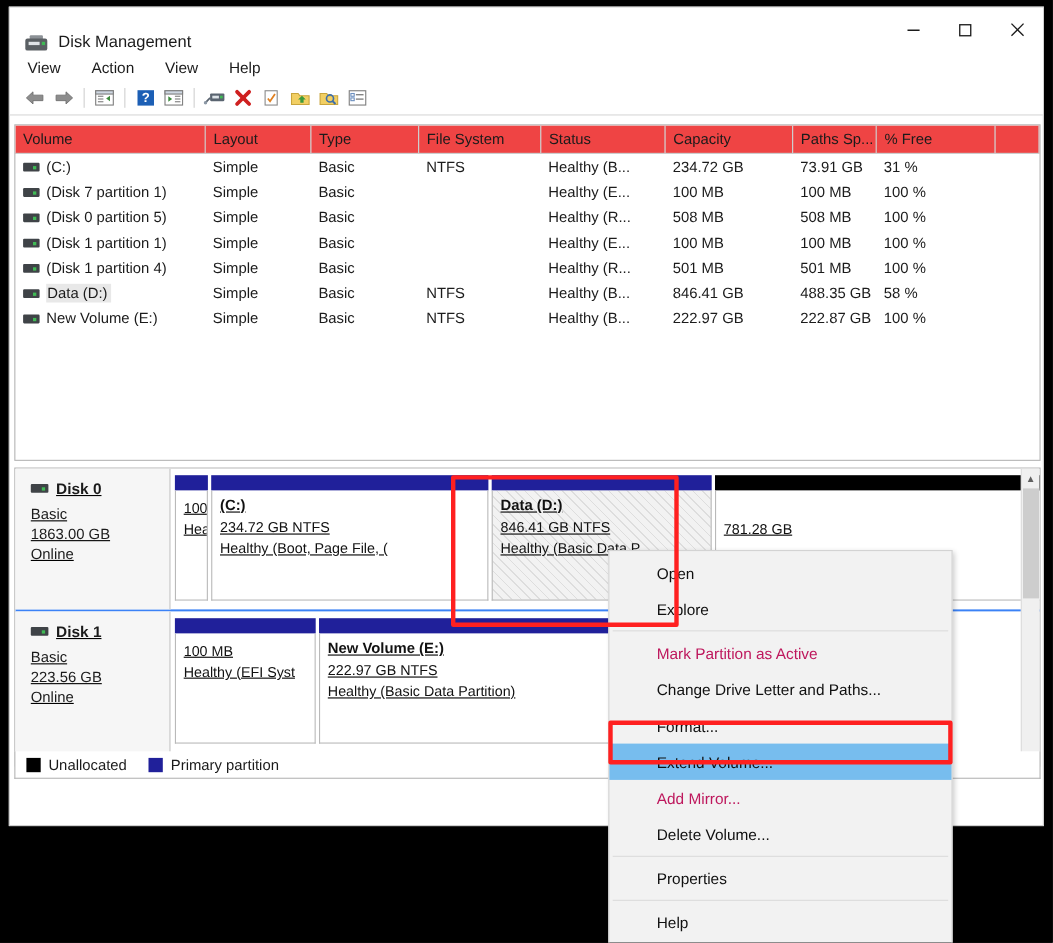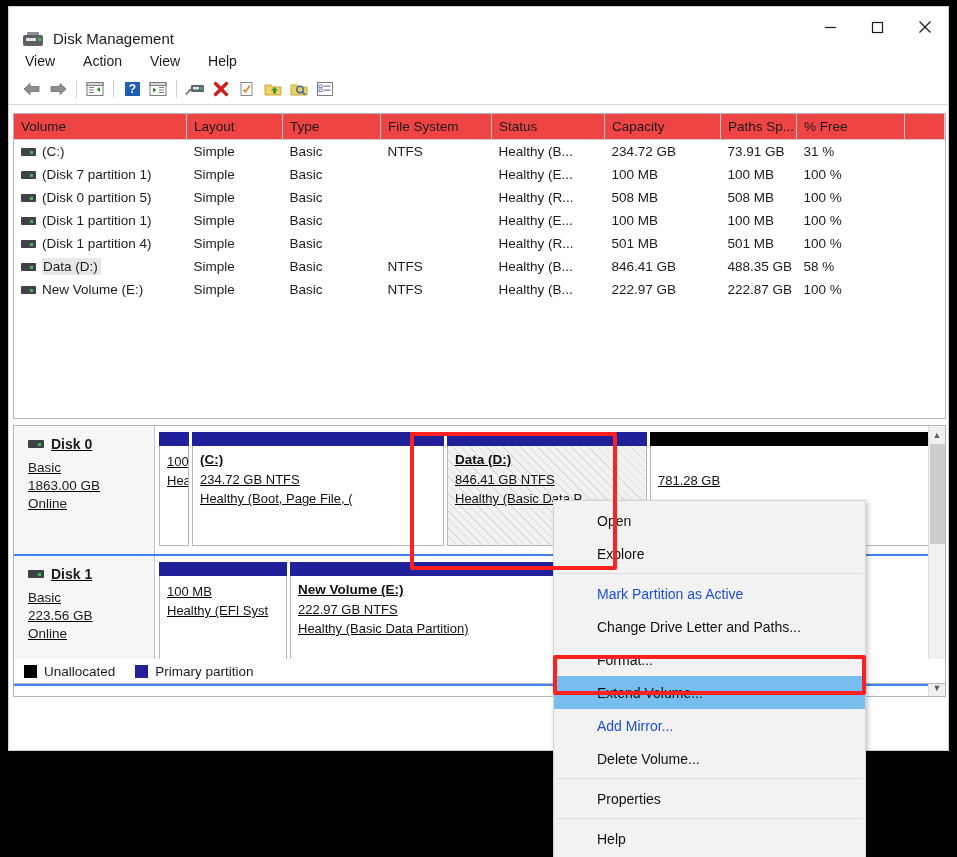--- a/index.html
+++ b/index.html
@@ -288,21 +288,21 @@
   }
   .part .pline {
     line-height: 19px;
     white-space: nowrap;
   }
 
   
   .legend {
     position: absolute;
     left: 4px;
-    top: 652px;
+    top: 676px;
     width: 933px;
     height: 25px;
     border: 1px solid #b5b5b5;
     border-top: none;
     box-sizing: border-box;
     display: flex;
     align-items: center;
     padding-left: 10px;
     background: #ffffff;
     font-size: 13.5px;
@@ -359,21 +359,21 @@
     color: #101010;
     z-index: 30;
   }
   .ctxmenu .mi {
     height: 33px;
     display: flex;
     align-items: center;
     padding-left: 43px;
     white-space: nowrap;
   }
-  .ctxmenu .mi.disabled { color: #1d4ed8; text-align: center; }
+  .ctxmenu .mi.disabled { color: #be185d; text-align: center; }
   .ctxmenu .mi.hi {
     background: #77bdee;
   }
   .ctxmenu .sep {
     height: 1px;
     background: #dcdcdc;
     margin: 3px 3px;
   }
 
   

